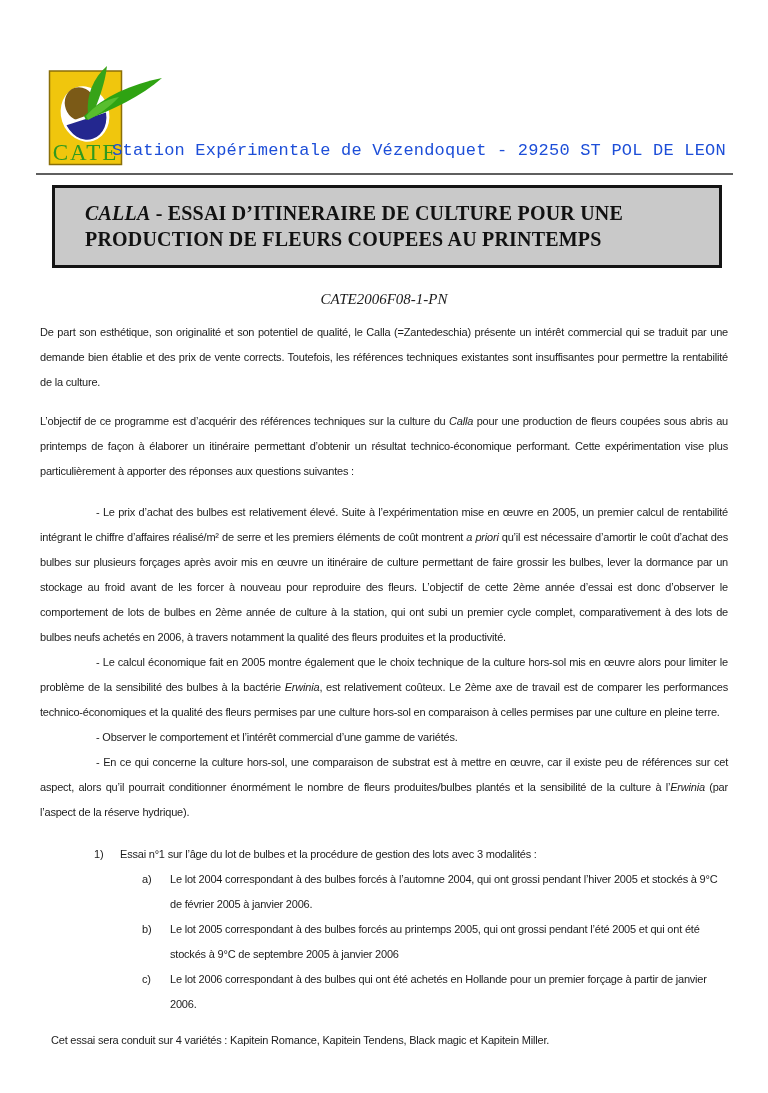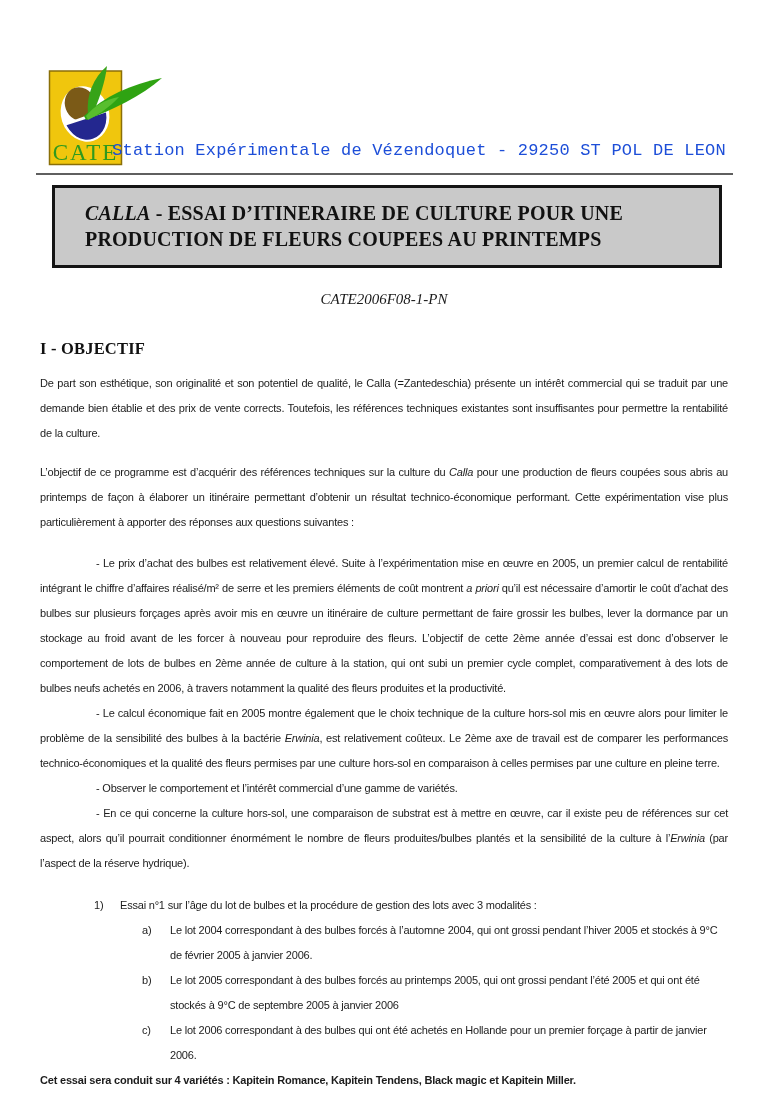--- a/index.html
+++ b/index.html
@@ -74,21 +74,21 @@
   .intro { margin:17px 0 0 0; }
 
   .num-item { display:flex; margin:17px 0 0 54px; }
   .num-label { flex:0 0 26px; }
   .num-text { flex:1; }
 
   .sub-item { display:flex; margin-left:102px; }
   .sub-label { flex:0 0 28px; }
   .sub-text { flex:1; }
 
-  .closing { margin:0; text-align:left;font-weight:bold; }
+  .closing { margin:11px; text-align:left; }
 </style>
 </head>
 <body>
 
 <div class="page">
 
   <div class="header-row">
     <svg class="logo-svg" viewBox="0 0 120 102" xmlns="http://www.w3.org/2000/svg">
       <defs>
         <clipPath id="clip-low">
@@ -112,21 +112,20 @@
   </div>
 
   <hr class="hrule">
 
   <div class="title-box">
     <span class="it">CALLA</span><span> - ESSAI D’ITINERAIRE DE CULTURE POUR UNE PRODUCTION DE FLEURS COUPEES AU PRINTEMPS</span>
   </div>
 
   <div class="ref-line">CATE2006F08-1-PN</div>
 
-  <div class="sec-heading h-obj">I - OBJECTIF</div>
 
   <p class="para bodytxt">De part son esthétique, son originalité et son potentiel de qualité, le Calla (=Zantedeschia) présente un intérêt commercial qui se traduit par une demande bien établie et des prix de vente corrects. Toutefois, les références techniques existantes sont insuffisantes pour permettre la rentabilité de la culture.</p>
 
   <p class="para2 bodytxt"><span>L’objectif de ce programme est d’acquérir des références techniques sur la culture du </span><em>Calla</em><span> pour une production de fleurs coupées sous abris au printemps de façon à élaborer un itinéraire permettant d’obtenir un résultat technico-économique performant. Cette expérimentation vise plus particulièrement à apporter des réponses aux questions suivantes :</span></p>
 
   <p class="bullet first bodytxt"><span>- Le prix d’achat des bulbes est relativement élevé. Suite à l’expérimentation mise en œuvre en 2005, un premier calcul de rentabilité intégrant le chiffre d’affaires réalisé/m² de serre et les premiers éléments de coût montrent </span><em>a priori</em><span> qu’il est nécessaire d’amortir le coût d’achat des bulbes sur plusieurs forçages après avoir mis en œuvre un itinéraire de culture permettant de faire grossir les bulbes, lever la dormance par un stockage au froid avant de les forcer à nouveau pour reproduire des fleurs. L’objectif de cette 2ème année d’essai est donc d’observer le comportement de lots de bulbes en 2ème année de culture à la station, qui ont subi un premier cycle complet, comparativement à des lots de bulbes neufs achetés en 2006, à travers notamment la qualité des fleurs produites et la productivité.</span></p>
 
   <p class="bullet bodytxt"><span>- Le calcul économique fait en 2005 montre également que le choix technique de la culture hors-sol mis en œuvre alors pour limiter le problème de la sensibilité des bulbes à la bactérie </span><em>Erwinia</em><span>, est relativement coûteux. Le 2ème axe de travail est de comparer les performances technico-économiques et la qualité des fleurs permises par une culture hors-sol en comparaison à celles permises par une culture en pleine terre.</span></p>
 
   <p class="bullet bodytxt"><span>- Observer le comportement et l’intérêt commercial d’une gamme de variétés.</span><em></em><span></span></p>

